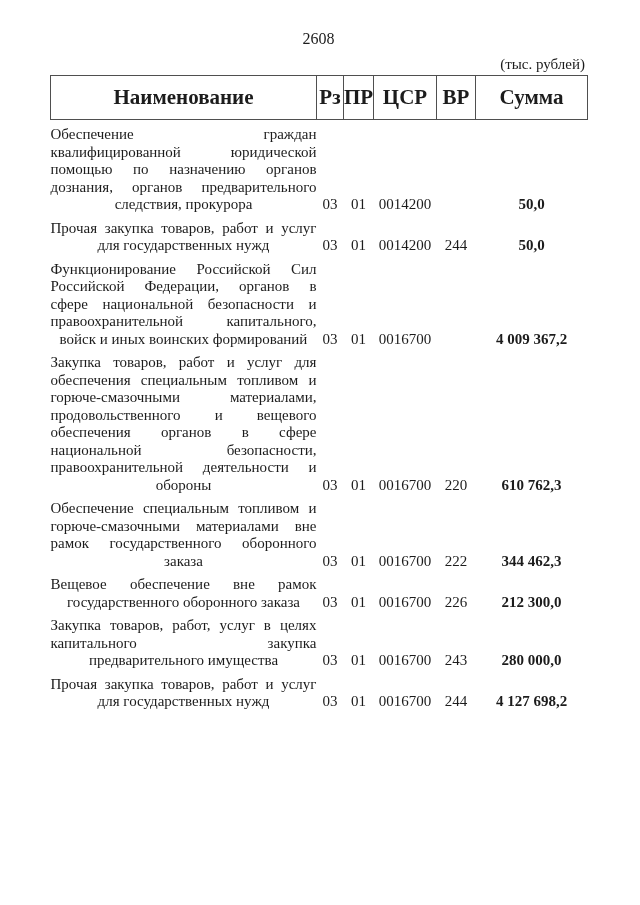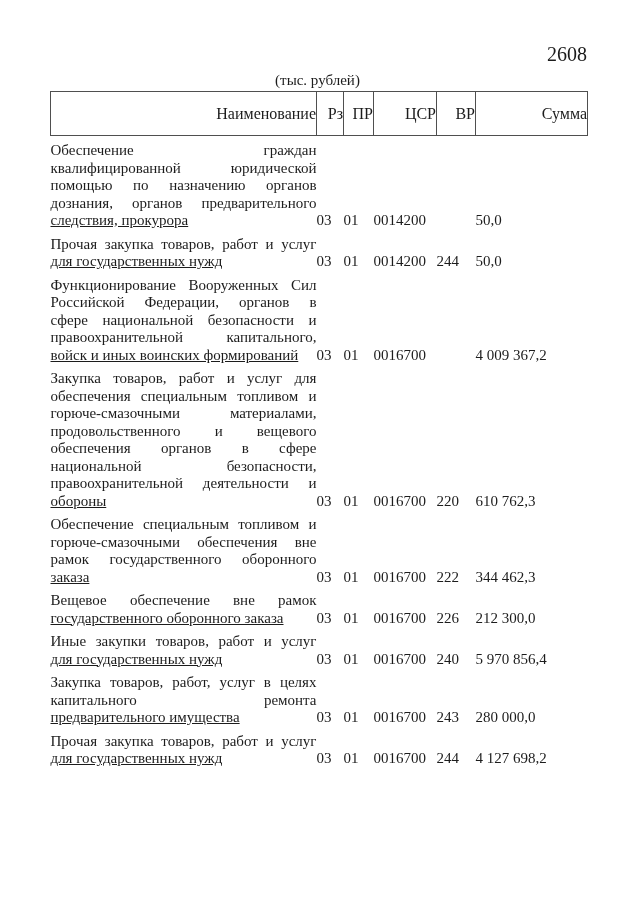--- a/index.html
+++ b/index.html
@@ -11,59 +11,59 @@
     color: #1c1c1c;
     font-family: "Liberation Serif", "DejaVu Serif", serif;
     position: relative;
     overflow: hidden;
   }
   .content {
     margin-left: 50px;
     width: 537px;
   }
   .page-number {
-    padding-top: 46px;
-    text-align: right;
-    font-size: 20px;
+    padding-top: 30px;
+    text-align: center;
+    font-size: 16px;
     line-height: 17px;
   }
   .units-note {
     margin-top: 10px;
     margin-bottom: 3px;
-    text-align: center;
+    text-align: right;
     padding-right: 2px;
     font-size: 15px;
     line-height: 15px;
   }
   table.budget {
     border-collapse: collapse;
     width: 537px;
     table-layout: fixed;
     font-size: 15px;
   }
   table.budget thead th {
     border: 1px solid #4f4f4f;
-    font-weight: normal;
+    font-weight: bold;
     height: 44px;
-    text-align: right;
+    text-align: center;
     vertical-align: middle;
-    font-size: 16px;
+    font-size: 21px;
     padding: 0;
   }
   table.budget tbody td {
     vertical-align: bottom;
     padding: 6px 0 0 0;
     line-height: 17.5px;
     border: none;
   }
   td.name-cell { padding-left: 8px; padding-right: 4px; }
   .jl { text-align: justify; text-align-last: justify; }
-  .ll { text-align: left; text-decoration: underline; }
-  td.code-cell { }
-  td.sum-cell  { text-align: left; padding-right: 7px; }
+  .ll { text-align: center; }
+  td.code-cell { text-align: center; }
+  td.sum-cell  { text-align: center; padding-right: 7px; font-weight: bold; }
 </style>
 </head>
 <body>
 
 <div class="page">
   <div class="content">
     <div class="page-number">2608</div>
     <div class="units-note">(тыс. рублей)</div>
     <table class="budget">
       <colgroup>
@@ -105,21 +105,21 @@
               <div class="ll">для государственных нужд</div>
             </td>
             <td class="code-cell">03</td>
             <td class="code-cell">01</td>
             <td class="code-cell">0014200</td>
             <td class="code-cell">244</td>
             <td class="sum-cell">50,0</td>
           </tr>
           <tr>
             <td class="name-cell">
-              <div class="jl">Функционирование Вооруженных Сил</div>
+              <div class="jl">Функционирование Российской Сил</div>
               <div class="jl">Российской Федерации, органов в</div>
               <div class="jl">сфере национальной безопасности и</div>
               <div class="jl">правоохранительной капитального,</div>
               <div class="ll">войск и иных воинских формирований</div>
             </td>
             <td class="code-cell">03</td>
             <td class="code-cell">01</td>
             <td class="code-cell">0016700</td>
             <td class="code-cell"></td>
             <td class="sum-cell">4 009 367,2</td>
@@ -137,21 +137,21 @@
             </td>
             <td class="code-cell">03</td>
             <td class="code-cell">01</td>
             <td class="code-cell">0016700</td>
             <td class="code-cell">220</td>
             <td class="sum-cell">610 762,3</td>
           </tr>
           <tr>
             <td class="name-cell">
               <div class="jl">Обеспечение специальным топливом и</div>
-              <div class="jl">горюче-смазочными обеспечения вне</div>
+              <div class="jl">горюче-смазочными материалами вне</div>
               <div class="jl">рамок государственного оборонного</div>
               <div class="ll">заказа</div>
             </td>
             <td class="code-cell">03</td>
             <td class="code-cell">01</td>
             <td class="code-cell">0016700</td>
             <td class="code-cell">222</td>
             <td class="sum-cell">344 462,3</td>
           </tr>
           <tr>
@@ -160,33 +160,22 @@
               <div class="ll">государственного оборонного заказа</div>
             </td>
             <td class="code-cell">03</td>
             <td class="code-cell">01</td>
             <td class="code-cell">0016700</td>
             <td class="code-cell">226</td>
             <td class="sum-cell">212 300,0</td>
           </tr>
           <tr>
             <td class="name-cell">
-              <div class="jl">Иные закупки товаров, работ и услуг</div>
-              <div class="ll">для государственных нужд</div>
-            </td>
-            <td class="code-cell">03</td>
-            <td class="code-cell">01</td>
-            <td class="code-cell">0016700</td>
-            <td class="code-cell">240</td>
-            <td class="sum-cell">5 970 856,4</td>
-          </tr>
-          <tr>
-            <td class="name-cell">
               <div class="jl">Закупка товаров, работ, услуг в целях</div>
-              <div class="jl">капитального ремонта</div>
+              <div class="jl">капитального закупка</div>
               <div class="ll">предварительного имущества</div>
             </td>
             <td class="code-cell">03</td>
             <td class="code-cell">01</td>
             <td class="code-cell">0016700</td>
             <td class="code-cell">243</td>
             <td class="sum-cell">280 000,0</td>
           </tr>
           <tr>
             <td class="name-cell">

